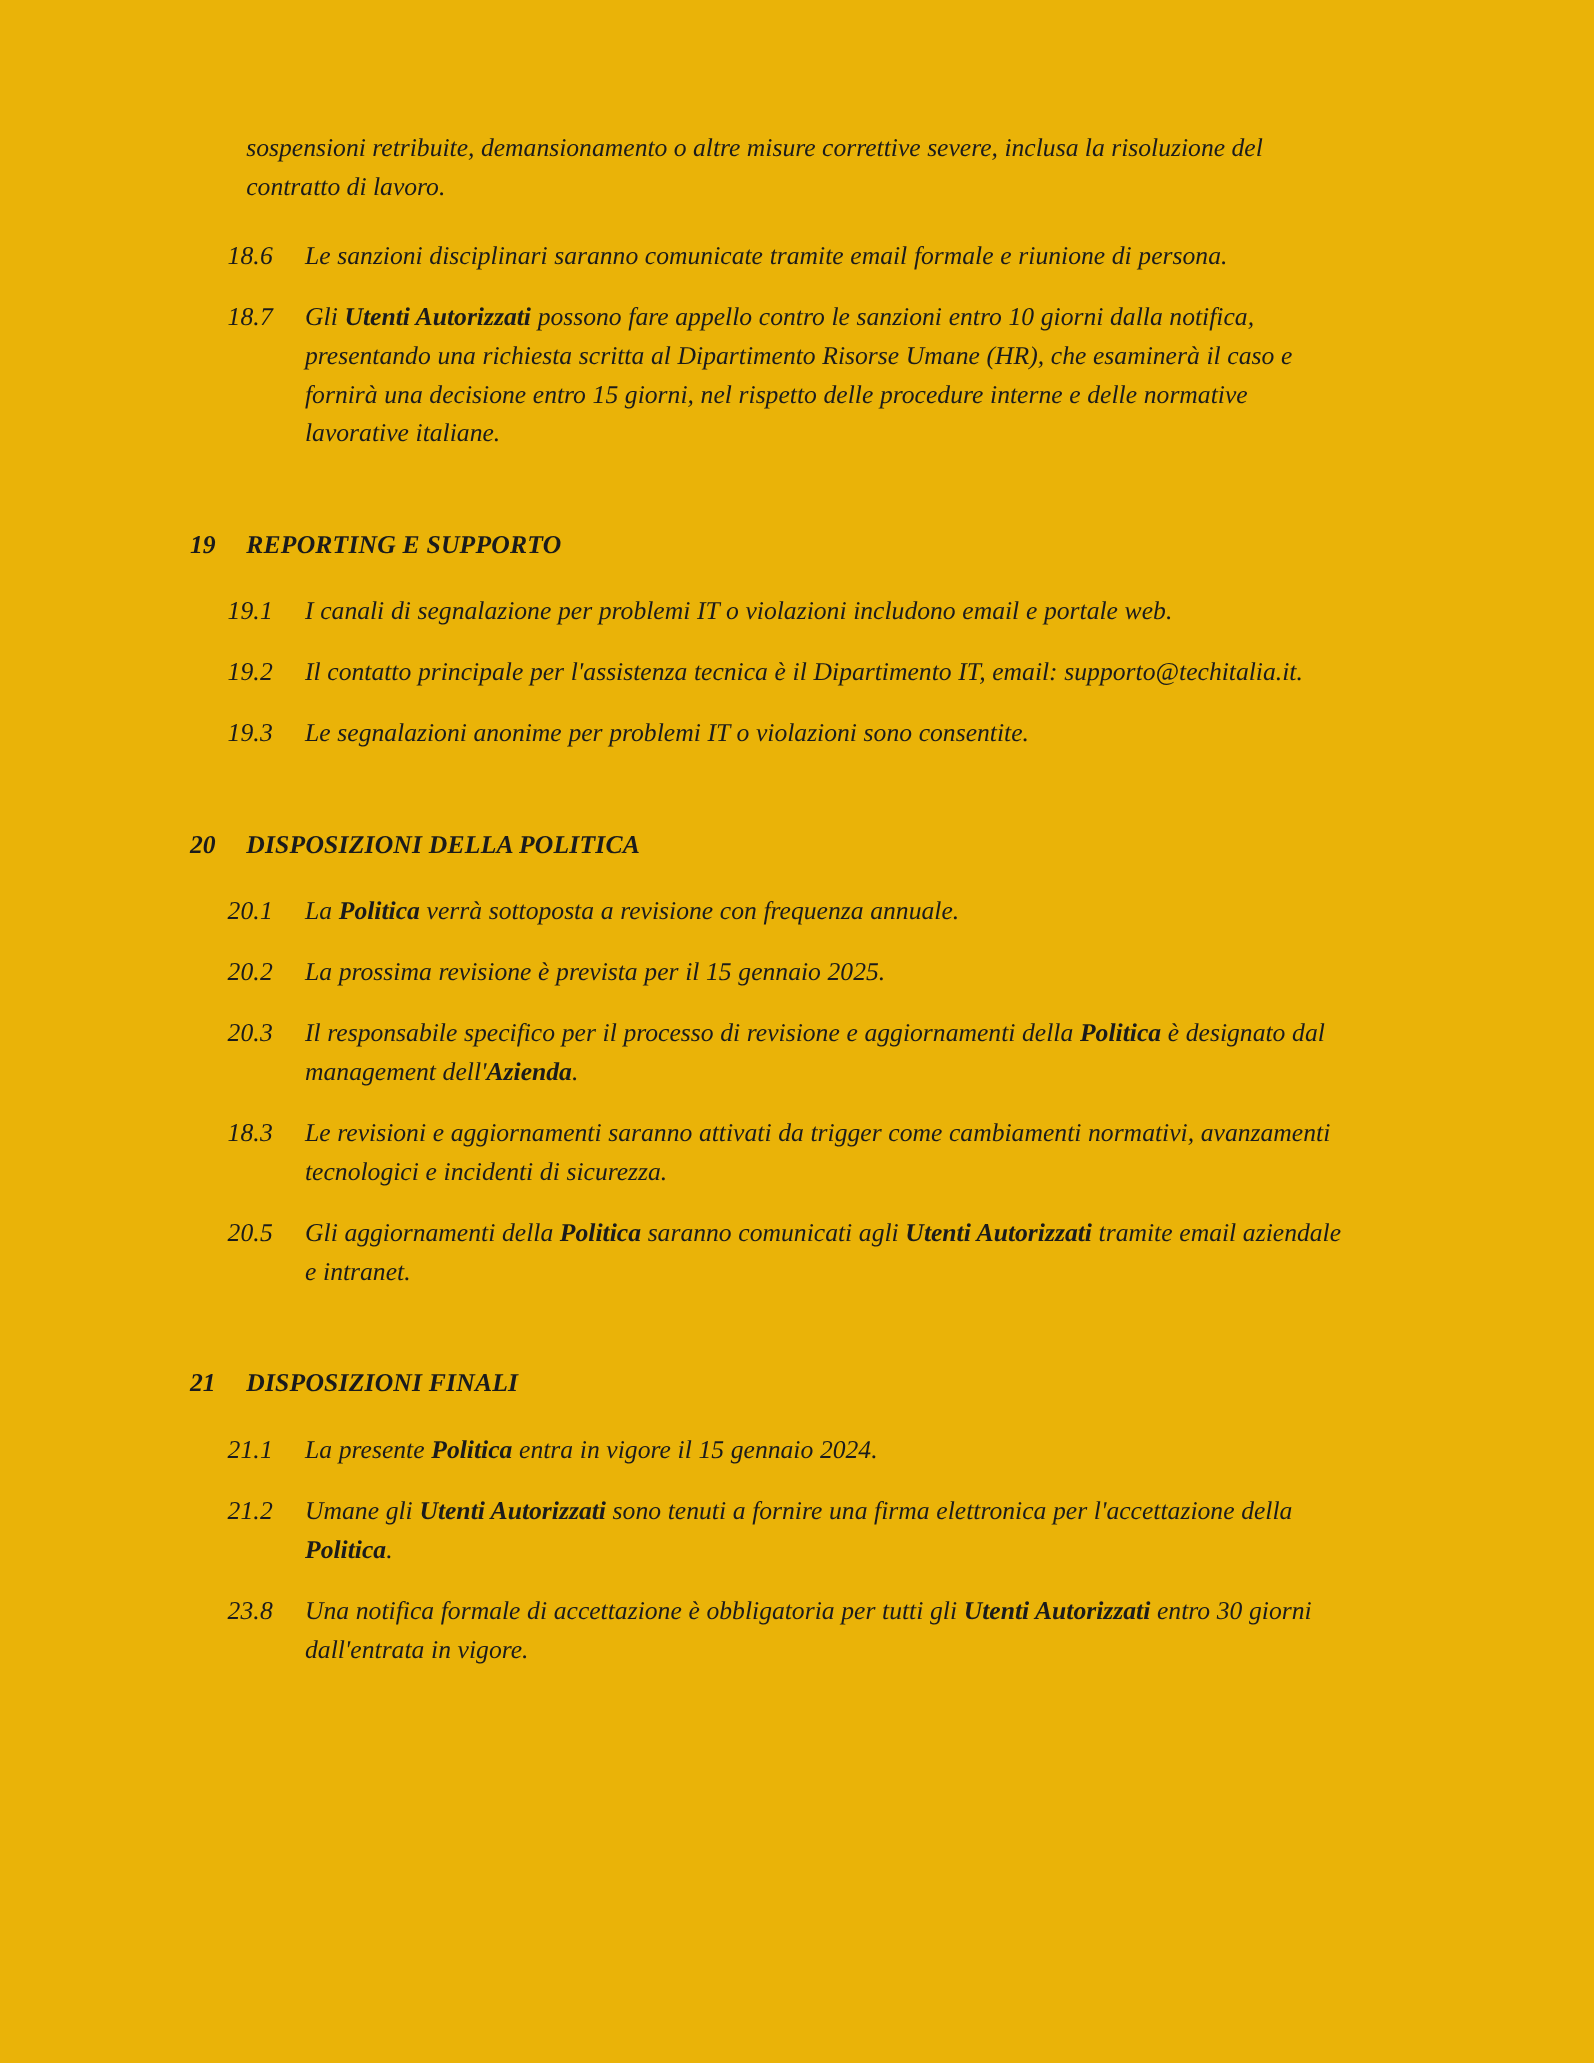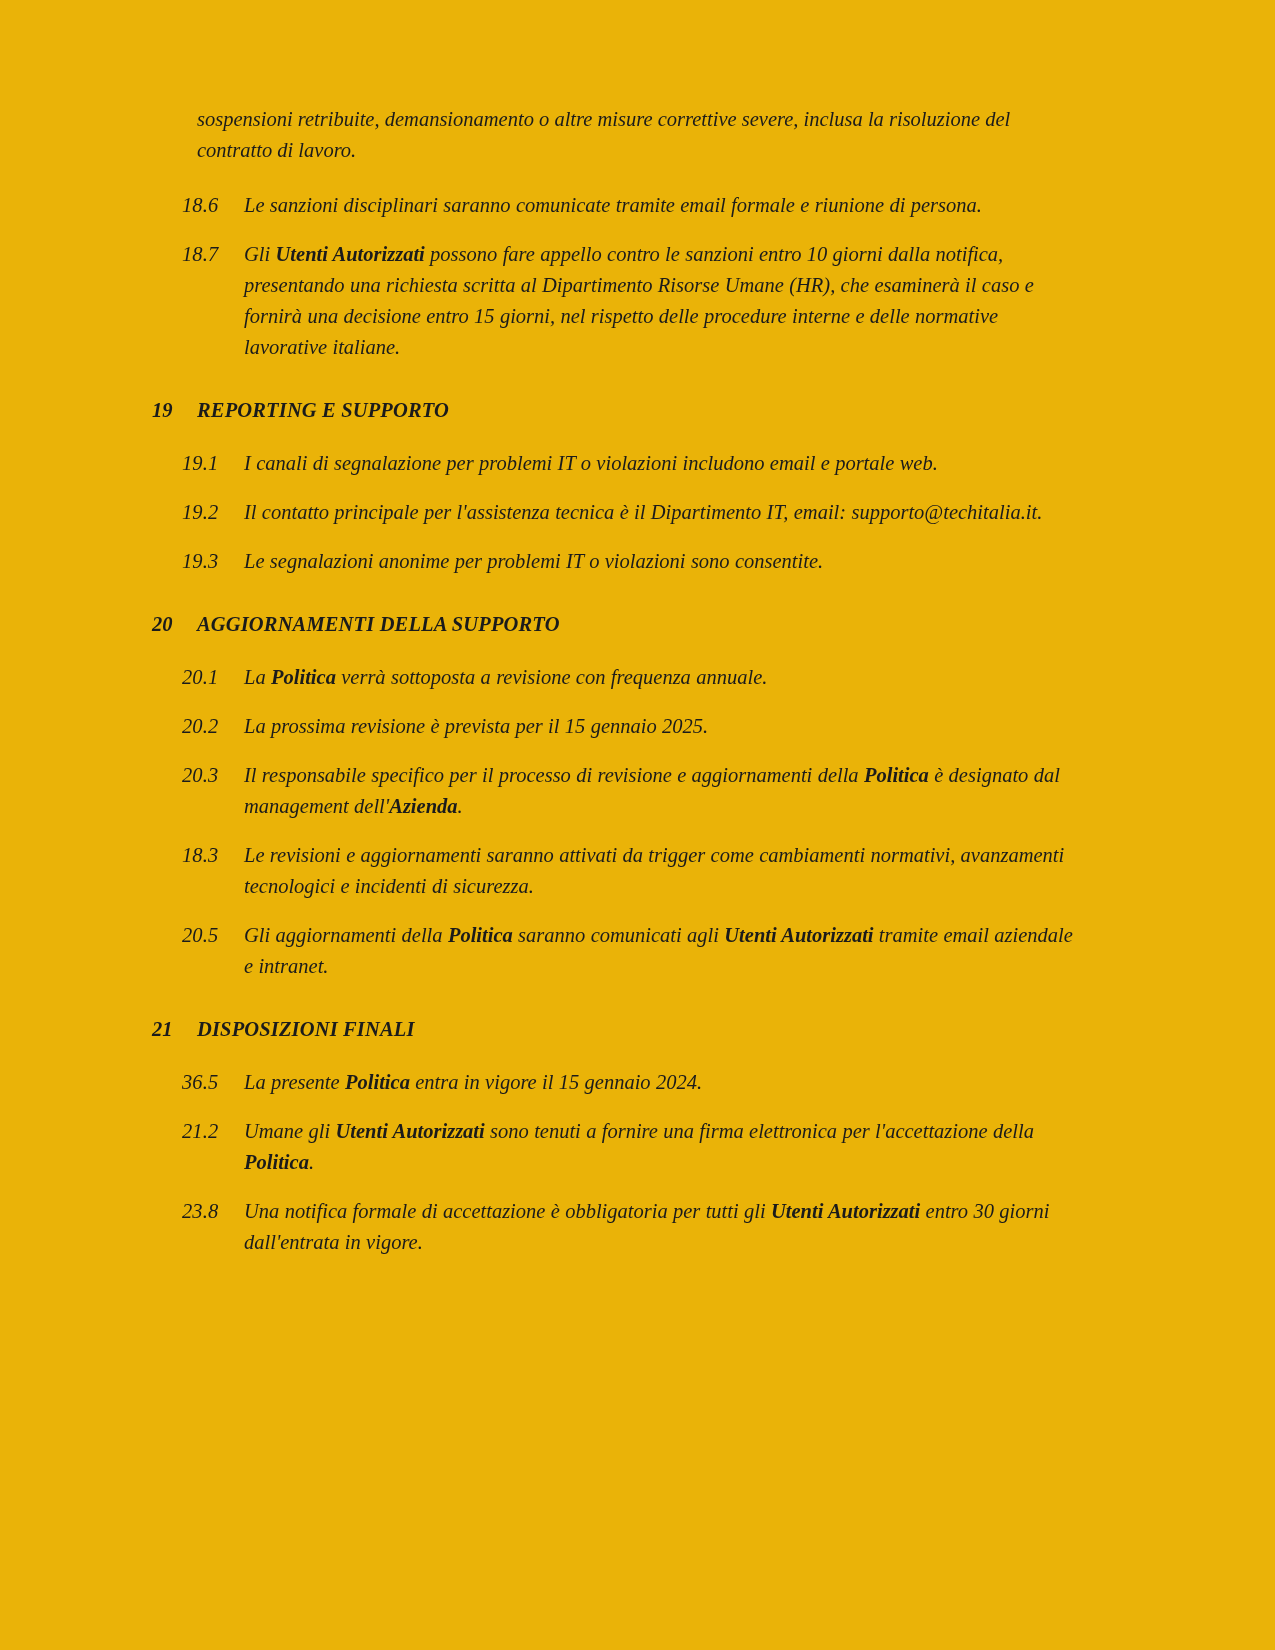--- a/index.html
+++ b/index.html
@@ -54,21 +54,21 @@
     margin: 0 0 18px 62px;
     font-size: 20.5px;
     line-height: 31px;
     max-width: 883px;
   }
 
   
   .section-head {
     display: flex;
     align-items: flex-start;
-    margin-top: 32px;
+    margin-top: 58px;
     margin-bottom: 22px;
   }
   .section-head .num {
     flex: 0 0 62px;
     width: 62px;
     padding-left: 17px;
     box-sizing: border-box;
     font-size: 20.5px;
     line-height: 31px;
     font-weight: bold;
@@ -120,21 +120,21 @@
           <span class="body"><span>Il contatto principale per l'assistenza tecnica è il Dipartimento IT, email: supporto@techitalia.it.</span></span>
         </div>
         <div class="clause">
           <span class="num">19.3</span>
           <span class="body"><span>Le segnalazioni anonime per problemi IT o violazioni sono consentite.</span></span>
         </div>
       </div>
 
     <div class="section-head">
       <span class="num">20</span>
-      <span class="title">AGGIORNAMENTI DELLA SUPPORTO</span>
+      <span class="title">DISPOSIZIONI DELLA POLITICA</span>
     </div>
     <div>
         <div class="clause">
           <span class="num">20.1</span>
           <span class="body"><span>La </span><b>Politica</b><span> verrà sottoposta a revisione con frequenza annuale.</span></span>
         </div>
         <div class="clause">
           <span class="num">20.2</span>
           <span class="body"><span>La prossima revisione è prevista per il 15 gennaio 2025.</span></span>
         </div>
@@ -151,21 +151,21 @@
           <span class="body"><span>Gli aggiornamenti della </span><b>Politica</b><span> saranno comunicati agli </span><b>Utenti Autorizzati</b><span> tramite email aziendale e intranet.</span></span>
         </div>
       </div>
 
     <div class="section-head">
       <span class="num">21</span>
       <span class="title">DISPOSIZIONI FINALI</span>
     </div>
     <div>
         <div class="clause">
-          <span class="num">36.5</span>
+          <span class="num">21.1</span>
           <span class="body"><span>La presente </span><b>Politica</b><span> entra in vigore il 15 gennaio 2024.</span></span>
         </div>
         <div class="clause">
           <span class="num">21.2</span>
           <span class="body"><span>Umane gli </span><b>Utenti Autorizzati</b><span> sono tenuti a fornire una firma elettronica per l'accettazione della </span><b>Politica</b><span>.</span></span>
         </div>
         <div class="clause">
           <span class="num">23.8</span>
           <span class="body"><span>Una notifica formale di accettazione è obbligatoria per tutti gli </span><b>Utenti Autorizzati</b><span> entro 30 giorni dall'entrata in vigore.</span></span>
         </div>

